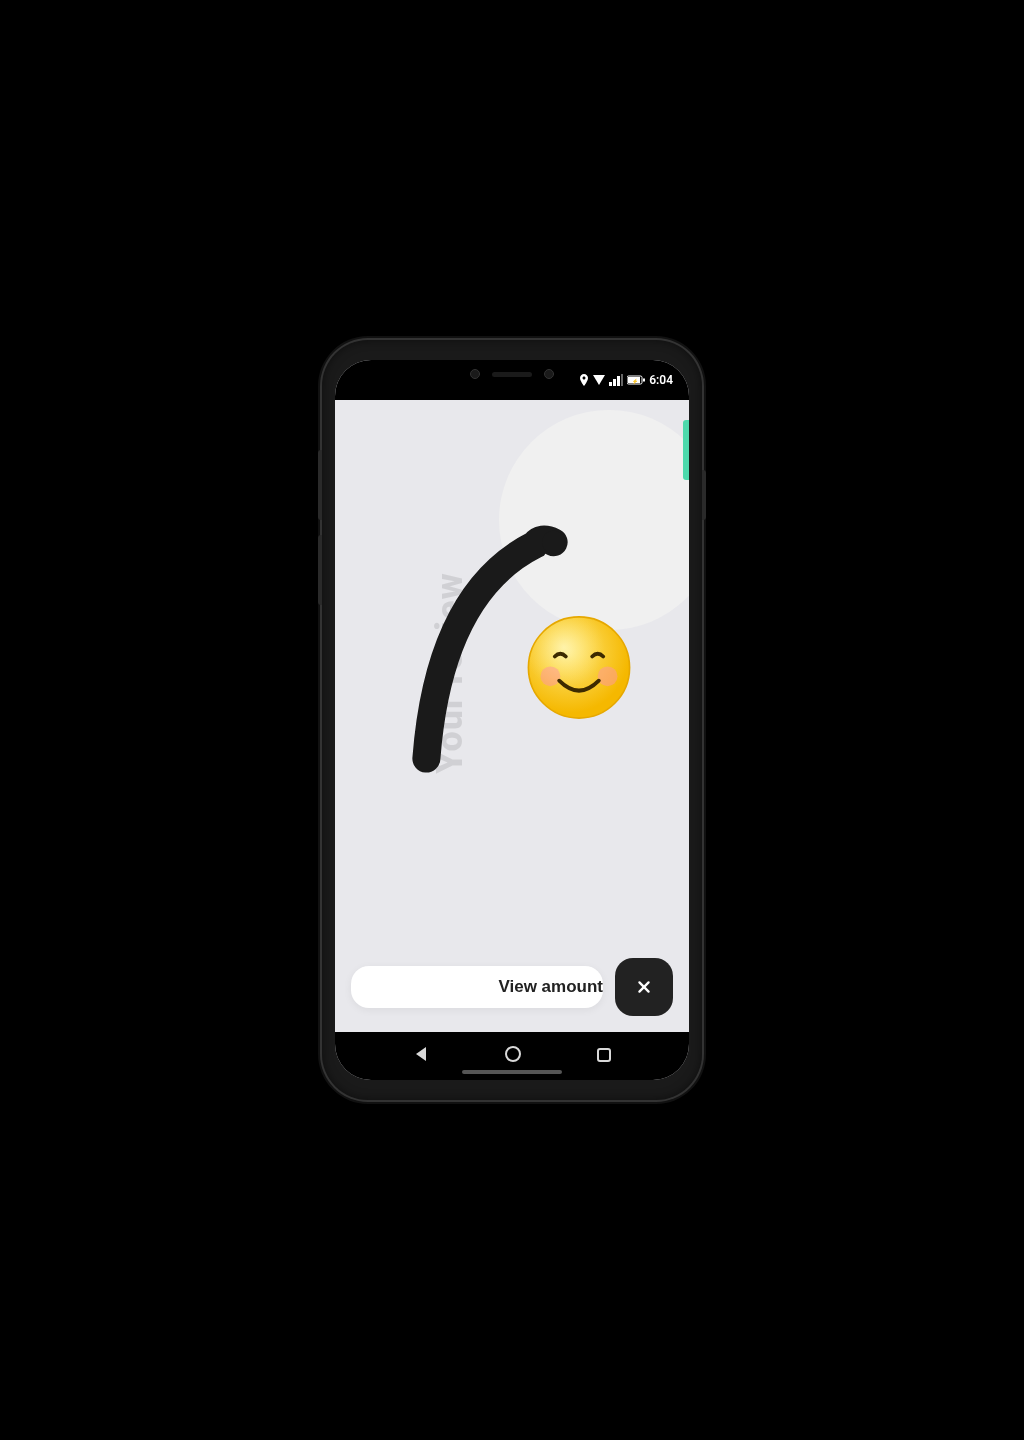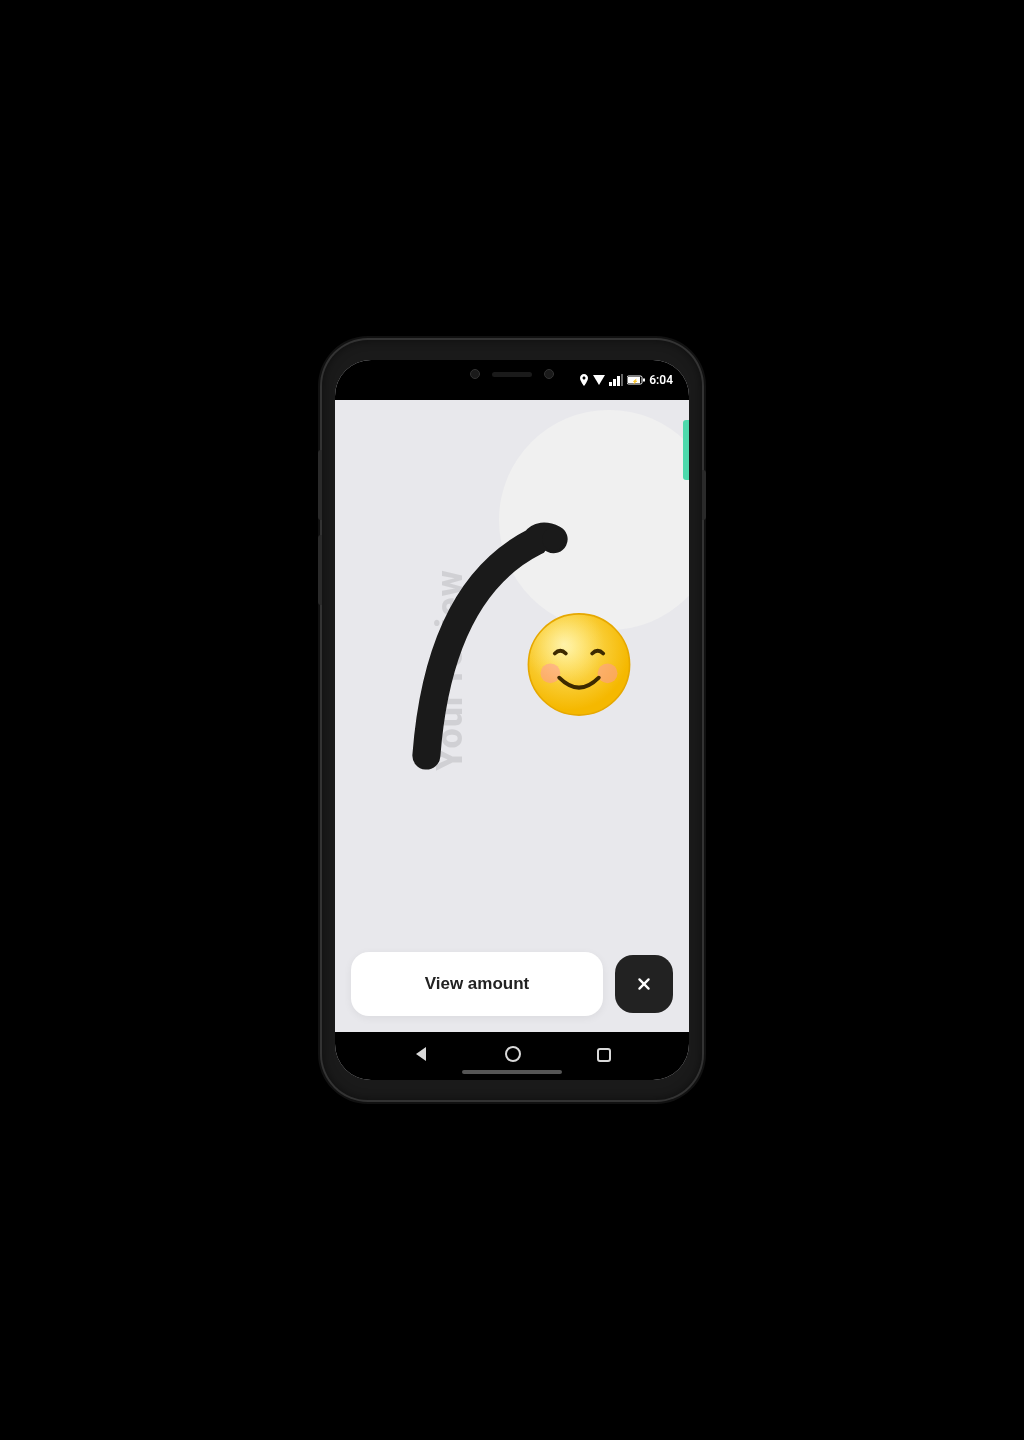--- a/index.html
+++ b/index.html
@@ -241,29 +241,30 @@
     .bottom-area {
       padding: 12px 16px 16px;
       display: flex;
       gap: 12px;
       align-items: center;
       background: #e8e8ec;
     }
 
     .view-amount-btn {
       flex: 1;
-      height: 64px;
+      height: 42px;
       background: #fff;
       border: none;
       border-radius: 18px;
       font-size: 17px;
       font-weight: 700;
       color: #222;
       cursor: pointer;
       box-shadow: 0 2px 8px rgba(0,0,0,0.06);
+      text-align: right;
     }
 
     .close-btn {
       width: 58px;
       height: 58px;
       background: #222;
       border: none;
       border-radius: 18px;
       display: flex;
       align-items: center;

